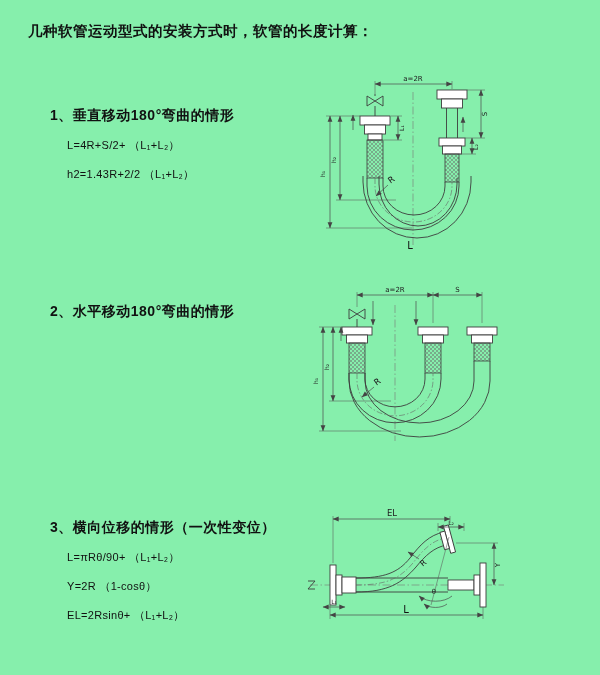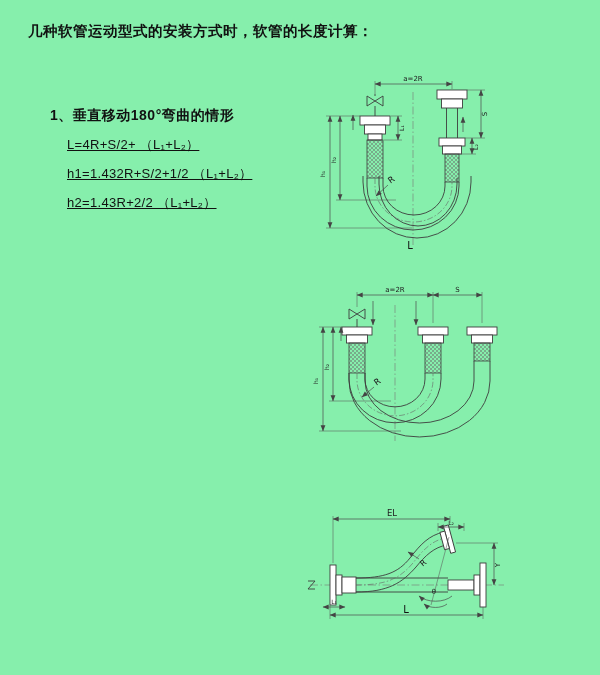--- a/index.html
+++ b/index.html
@@ -2,21 +2,21 @@
 <html><head>
 <meta charset="utf-8">
 <style>
   html,body{margin:0;padding:0;background:#ffffff;}
   .page{position:relative;width:600px;height:675px;background:#86efac;overflow:hidden;
         font-family:"Liberation Sans","DejaVu Sans",sans-serif;color:#1c1c1c;}
   .title{position:absolute;left:28px;top:22px;font-size:14.5px;font-weight:bold;
          letter-spacing:0.5px;color:#111;}
   .sec{position:absolute;left:50px;width:270px;}
   .heading{font-size:14px;font-weight:bold;line-height:18px;color:#111;letter-spacing:0.5px;}
-  .formula{font-size:13px;line-height:16px;margin:13px 0 0 17px;color:#111;letter-spacing:0.3px;text-decoration:underline;}
+  .formula{font-size:11px;line-height:16px;margin:13px 0 0 17px;color:#111;letter-spacing:0.3px;}
   svg.diagram{position:absolute;}
   svg text{font-family:"DejaVu Sans","Liberation Sans",sans-serif;fill:#222;}
   .ln{stroke:#3d3d3d;stroke-width:0.9;fill:none;}
   .fl{stroke:#3d3d3d;stroke-width:0.9;fill:#fff;}
   .dim{stroke:#4a4a4a;stroke-width:0.7;fill:none;}
   .thin{stroke:#5a5a5a;stroke-width:0.55;fill:none;}
   .cdash{stroke:#777;stroke-width:0.6;fill:none;stroke-dasharray:8 2.5 1.5 2.5;}
   .hdash{stroke:#666;stroke-width:0.6;fill:none;stroke-dasharray:6 2 1.5 2;}
   .lbl{font-size:7px;fill:#222;}
   .lbl-s{font-size:6px;fill:#222;}
@@ -25,27 +25,33 @@
 </head>
 <body>
 
 <div class="page">
 
   <div class="title">几种软管运动型式的安装方式时，软管的长度计算：</div>
 
   <div class="sec" style="top:106px">
     <div class="heading">1、垂直移动180°弯曲的情形</div>
     <div class="formula">L=4R+S/2+ （L₁+L₂）</div>
-    <div class="formula">h1=1.432R+S/2+1/2 （L₁+L₂）</div>
     <div class="formula">h2=1.43R+2/2 （L₁+L₂）</div>
   </div>
 
   <div class="sec" style="top:302px">
+    <div class="heading">2、水平移动180°弯曲的情形</div>
   </div>
 
+  <div class="sec" style="top:518px">
+    <div class="heading">3、横向位移的情形（一次性变位）</div>
+    <div class="formula">L=πRθ/90+ （L₁+L₂）</div>
+    <div class="formula">Y=2R （1-cosθ）</div>
+    <div class="formula">EL=2Rsinθ+ （L₁+L₂）</div>
+  </div>
 
   <svg id="d1" class="diagram" style="left:312px;top:68px" width="275" height="185" viewBox="0 0 275 185">
     <defs>
       <marker id="ar1" viewBox="0 0 10 10" refX="9.5" refY="5" markerWidth="9" markerHeight="6" orient="auto-start-reverse" markerUnits="userSpaceOnUse">
         <path d="M0,1 L10,5 L0,9 Z" fill="#444"></path>
       </marker>
       <pattern id="cross1" width="4" height="4" patternUnits="userSpaceOnUse">
         <path d="M0,0 L4,4 M4,0 L0,4" stroke="#6a6a6a" stroke-width="0.5"></path>
       </pattern>
     </defs>

